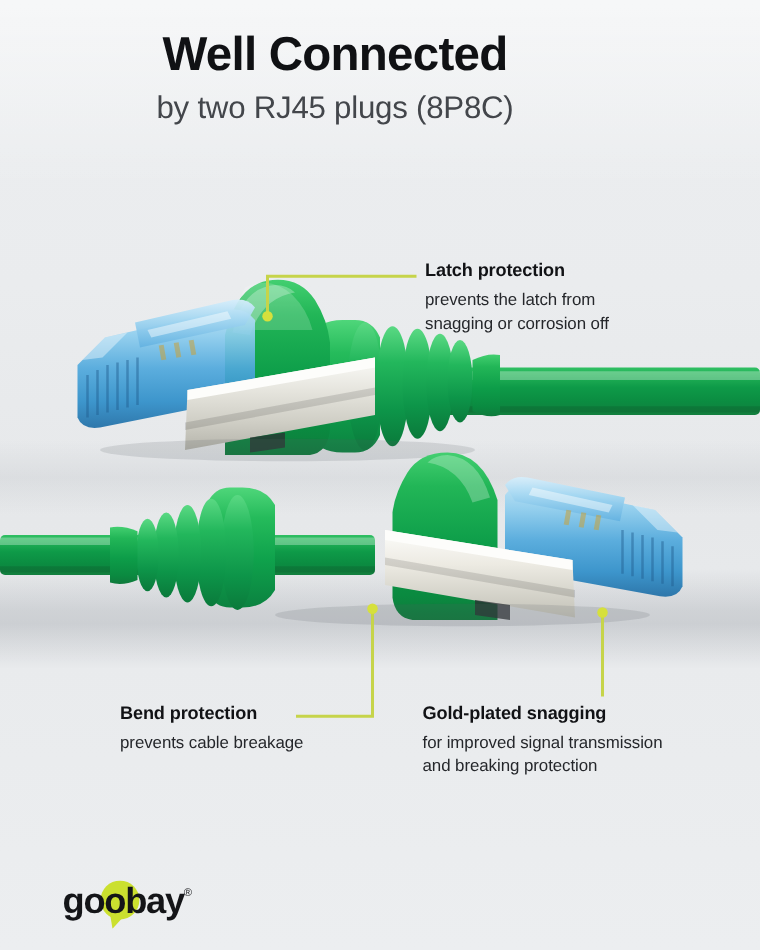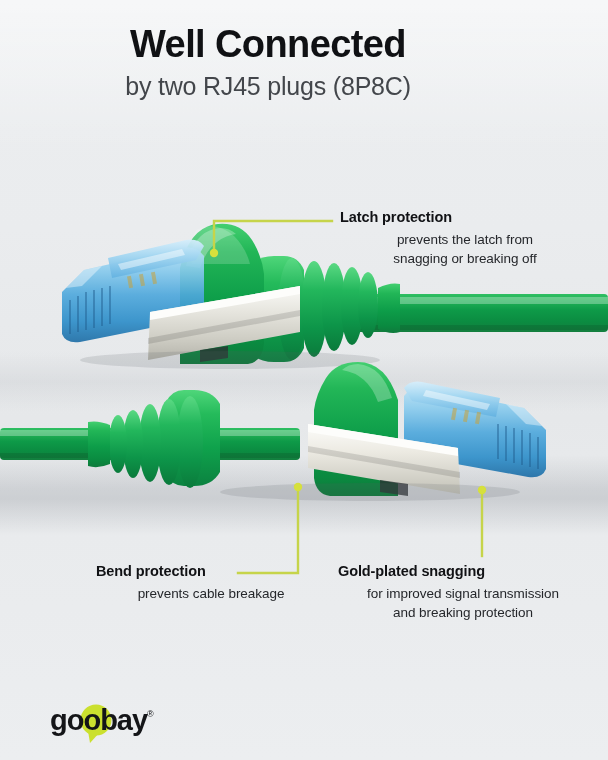--- a/index.html
+++ b/index.html
@@ -91,21 +91,20 @@
     margin: 0 0 2px 0;
     letter-spacing: -0.1px;
   }
   .callout .c-body {
     font-size: 13.5px;
     font-weight: normal;
     color: #25272b;
     line-height: 1.42;
     margin: 0;
     letter-spacing: -0.05px;
-    text-align: center;
   }
   #callout-latch { top: 208px; left: 340px; width: 250px; }
   #callout-bend  { top: 562px; left: 96px;  width: 230px; }
   #callout-gold  { top: 562px; left: 338px; width: 250px; }
 
   
   #leaders {
     position: absolute;
     top: 0; left: 0;
     width: 608px; height: 760px;
@@ -339,21 +338,21 @@
   </svg>
 
   <div class="title-block">
     <h1 class="title">Well Connected</h1>
     <p class="subtitle">by two RJ45 plugs (8P8C)</p>
   </div>
 
   <div class="callout" id="callout-latch">
     <p class="c-title">Latch protection</p>
     <p class="c-body">prevents the latch from</p>
-    <p class="c-body">snagging or breaking off</p>
+    <p class="c-body">snagging or corrosion off</p>
   </div>
 
   <div class="callout" id="callout-bend">
     <p class="c-title">Bend protection</p>
     <p class="c-body">prevents cable breakage</p>
   </div>
 
   <div class="callout" id="callout-gold">
     <p class="c-title">Gold-plated snagging</p>
     <p class="c-body">for improved signal transmission</p>

